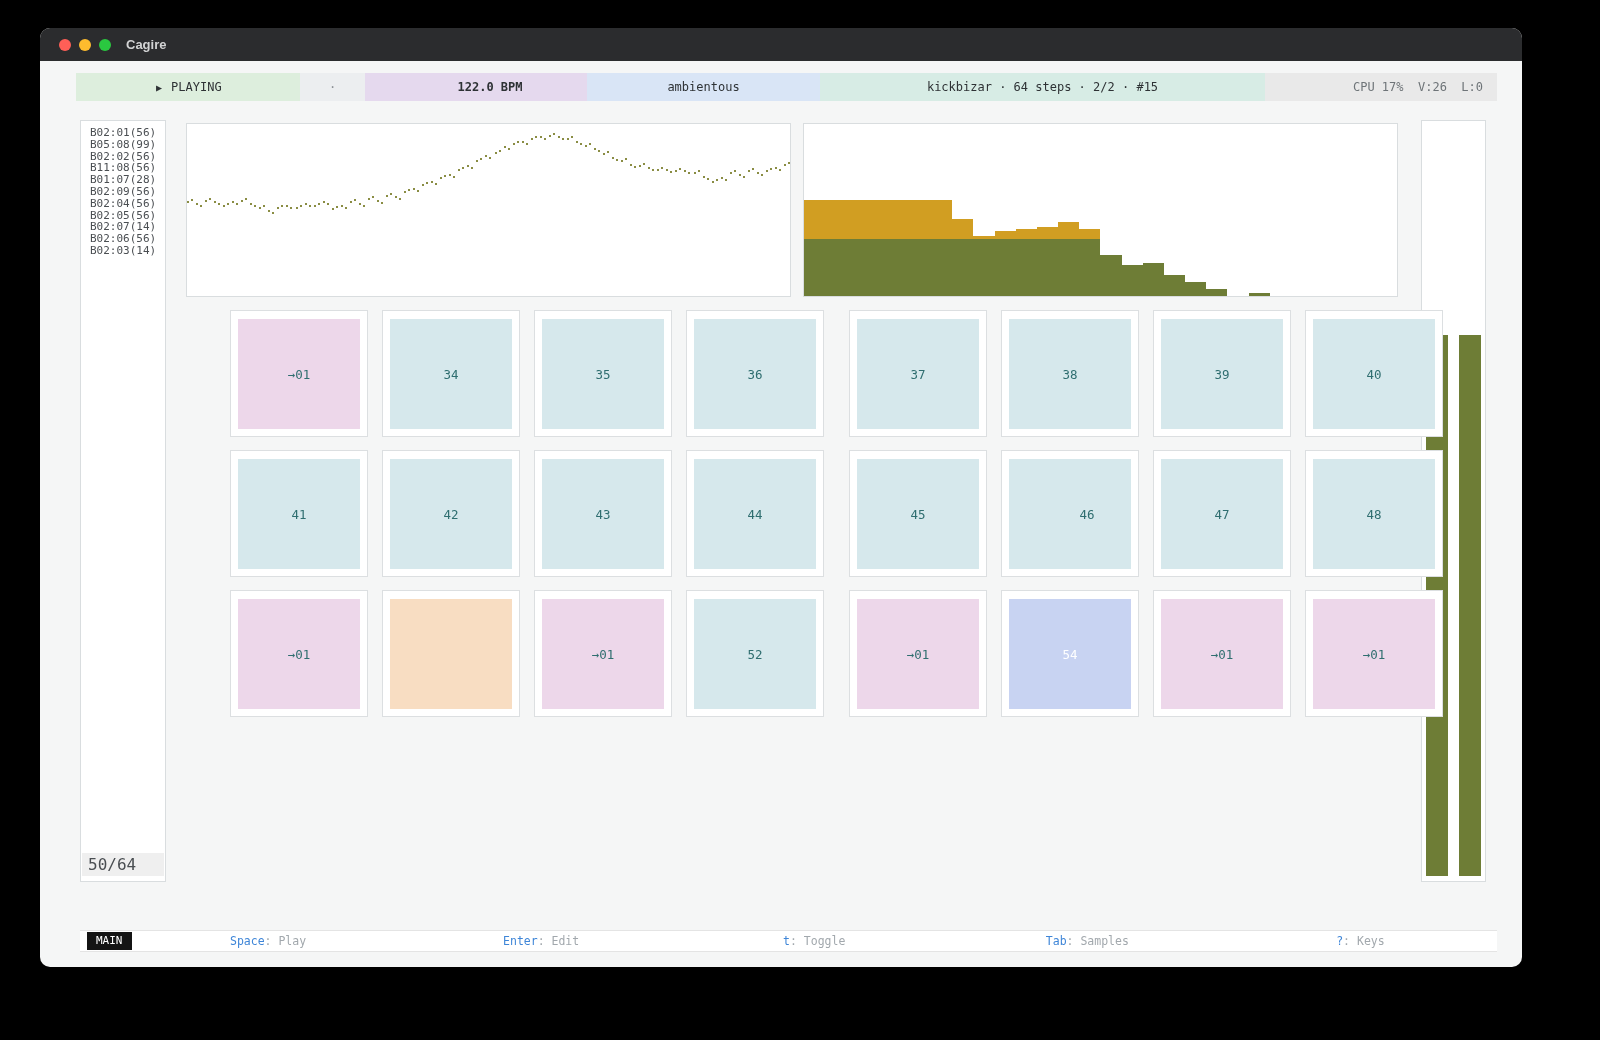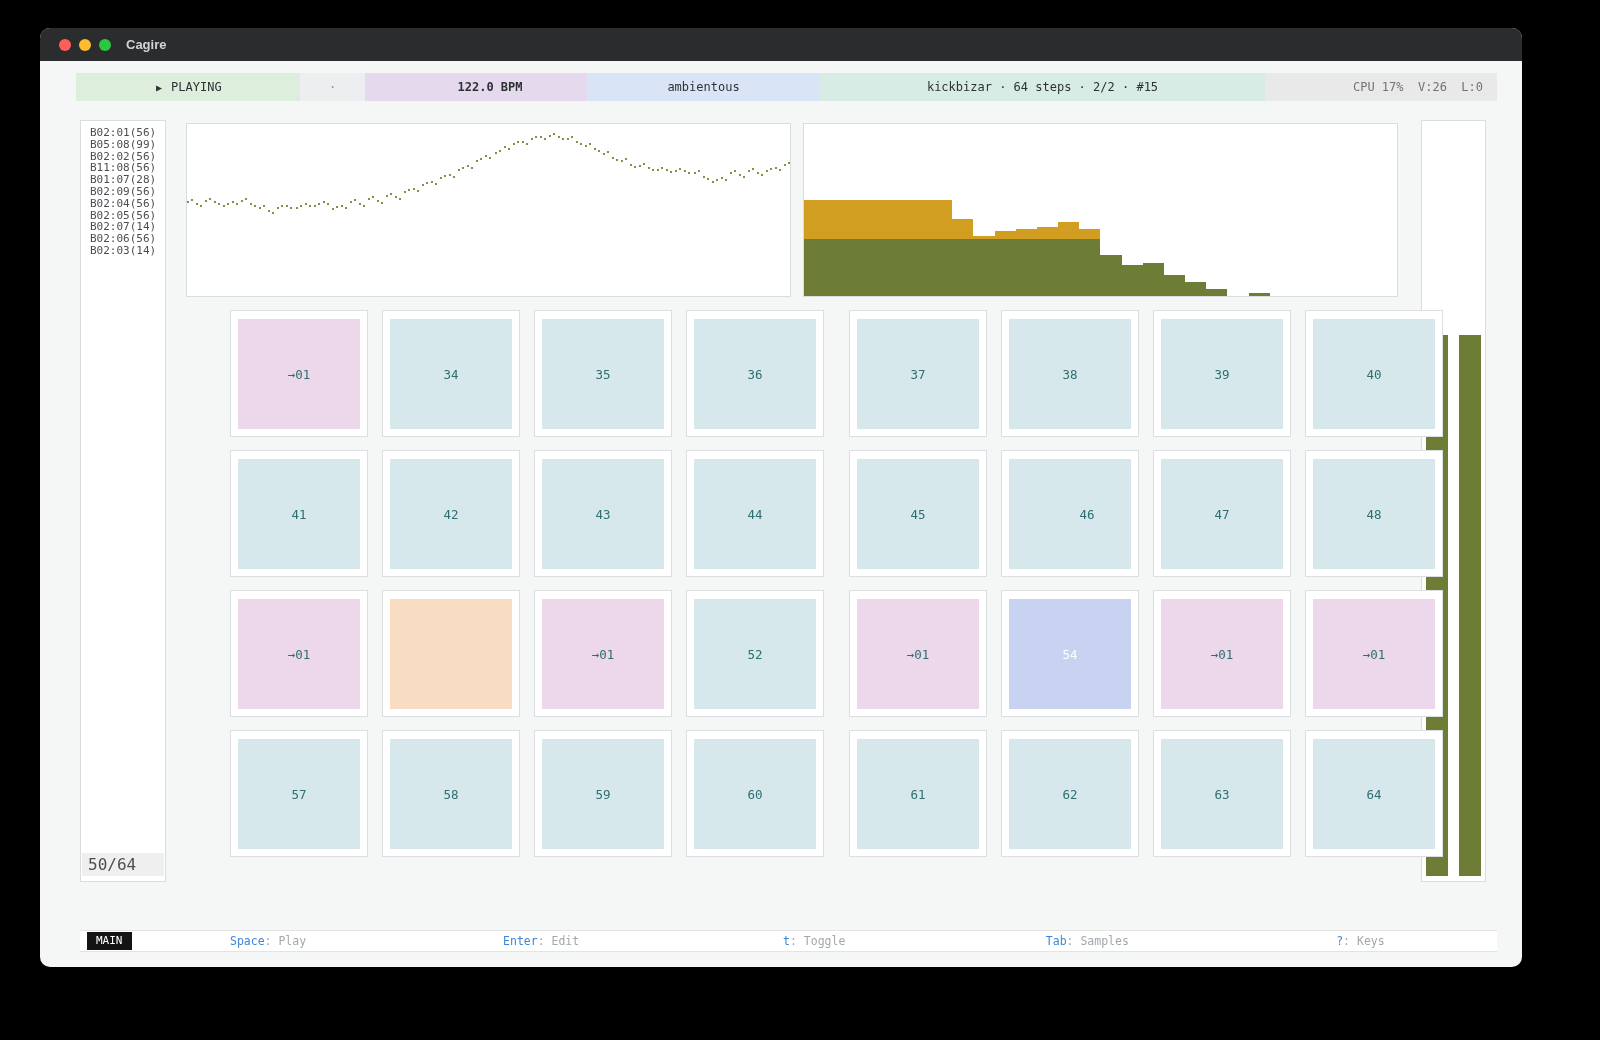--- a/index.html
+++ b/index.html
@@ -423,46 +423,20 @@
         <div class="pad">
           <div class="pad-inner" style="background: rgb(200, 211, 242); color: rgb(255, 255, 255);">54</div>
         </div>
         <div class="pad">
           <div class="pad-inner" style="background: rgb(237, 215, 234); color: rgb(47, 110, 112);">→01</div>
         </div>
         <div class="pad">
           <div class="pad-inner" style="background: rgb(237, 215, 234); color: rgb(47, 110, 112);">→01</div>
         </div>
       </div>
-      <div class="pad-row">
-        <div class="pad">
-          <div class="pad-inner" style="background: rgb(214, 232, 236); color: rgb(47, 110, 112);">57</div>
-        </div>
-        <div class="pad">
-          <div class="pad-inner" style="background: rgb(214, 232, 236); color: rgb(47, 110, 112);">58</div>
-        </div>
-        <div class="pad">
-          <div class="pad-inner" style="background: rgb(214, 232, 236); color: rgb(47, 110, 112);">59</div>
-        </div>
-        <div class="pad">
-          <div class="pad-inner" style="background: rgb(214, 232, 236); color: rgb(47, 110, 112);">60</div>
-        </div>
-        <div class="pad">
-          <div class="pad-inner" style="background: rgb(214, 232, 236); color: rgb(47, 110, 112);">61</div>
-        </div>
-        <div class="pad">
-          <div class="pad-inner" style="background: rgb(214, 232, 236); color: rgb(47, 110, 112);">62</div>
-        </div>
-        <div class="pad">
-          <div class="pad-inner" style="background: rgb(214, 232, 236); color: rgb(47, 110, 112);">63</div>
-        </div>
-        <div class="pad">
-          <div class="pad-inner" style="background: rgb(214, 232, 236); color: rgb(47, 110, 112);">64</div>
-        </div>
-      </div>
     </div>
 
   <div id="statusbar">
     <span id="mode-badge">MAIN</span>
 
   <div class="shortcut"><span class="key">Space</span><span>: Play</span></div>
       <div class="shortcut"><span class="key">Enter</span><span>: Edit</span></div>
       <div class="shortcut"><span class="key">t</span><span>: Toggle</span></div>
       <div class="shortcut"><span class="key">Tab</span><span>: Samples</span></div>
       <div class="shortcut"><span class="key">?</span><span>: Keys</span></div>

